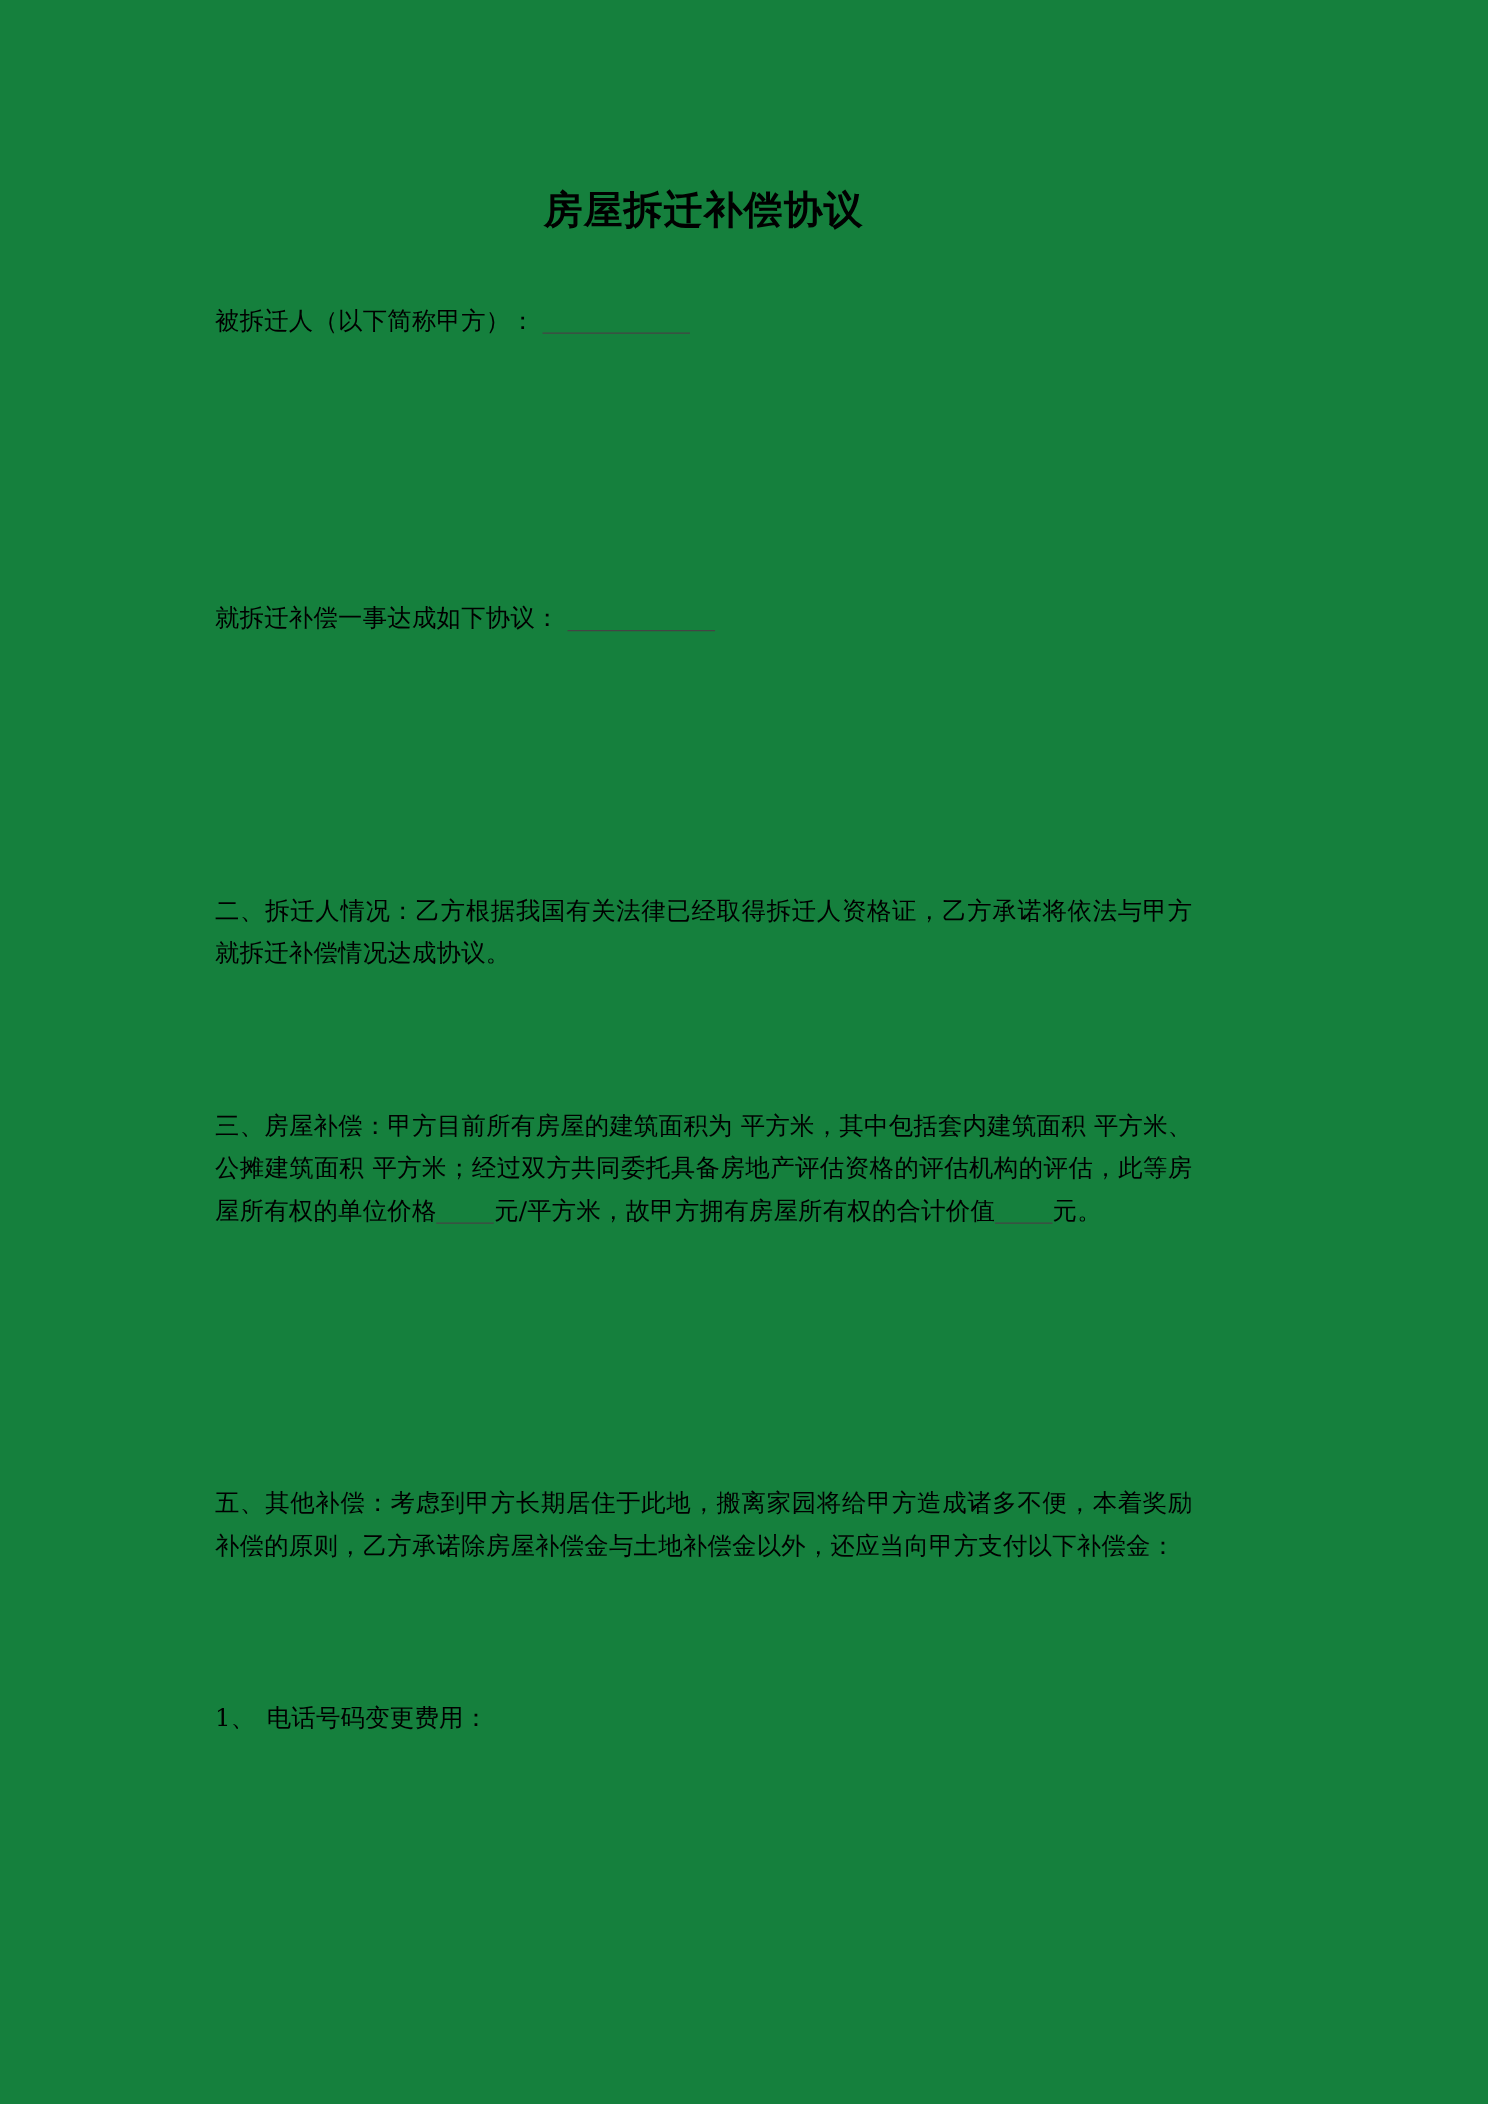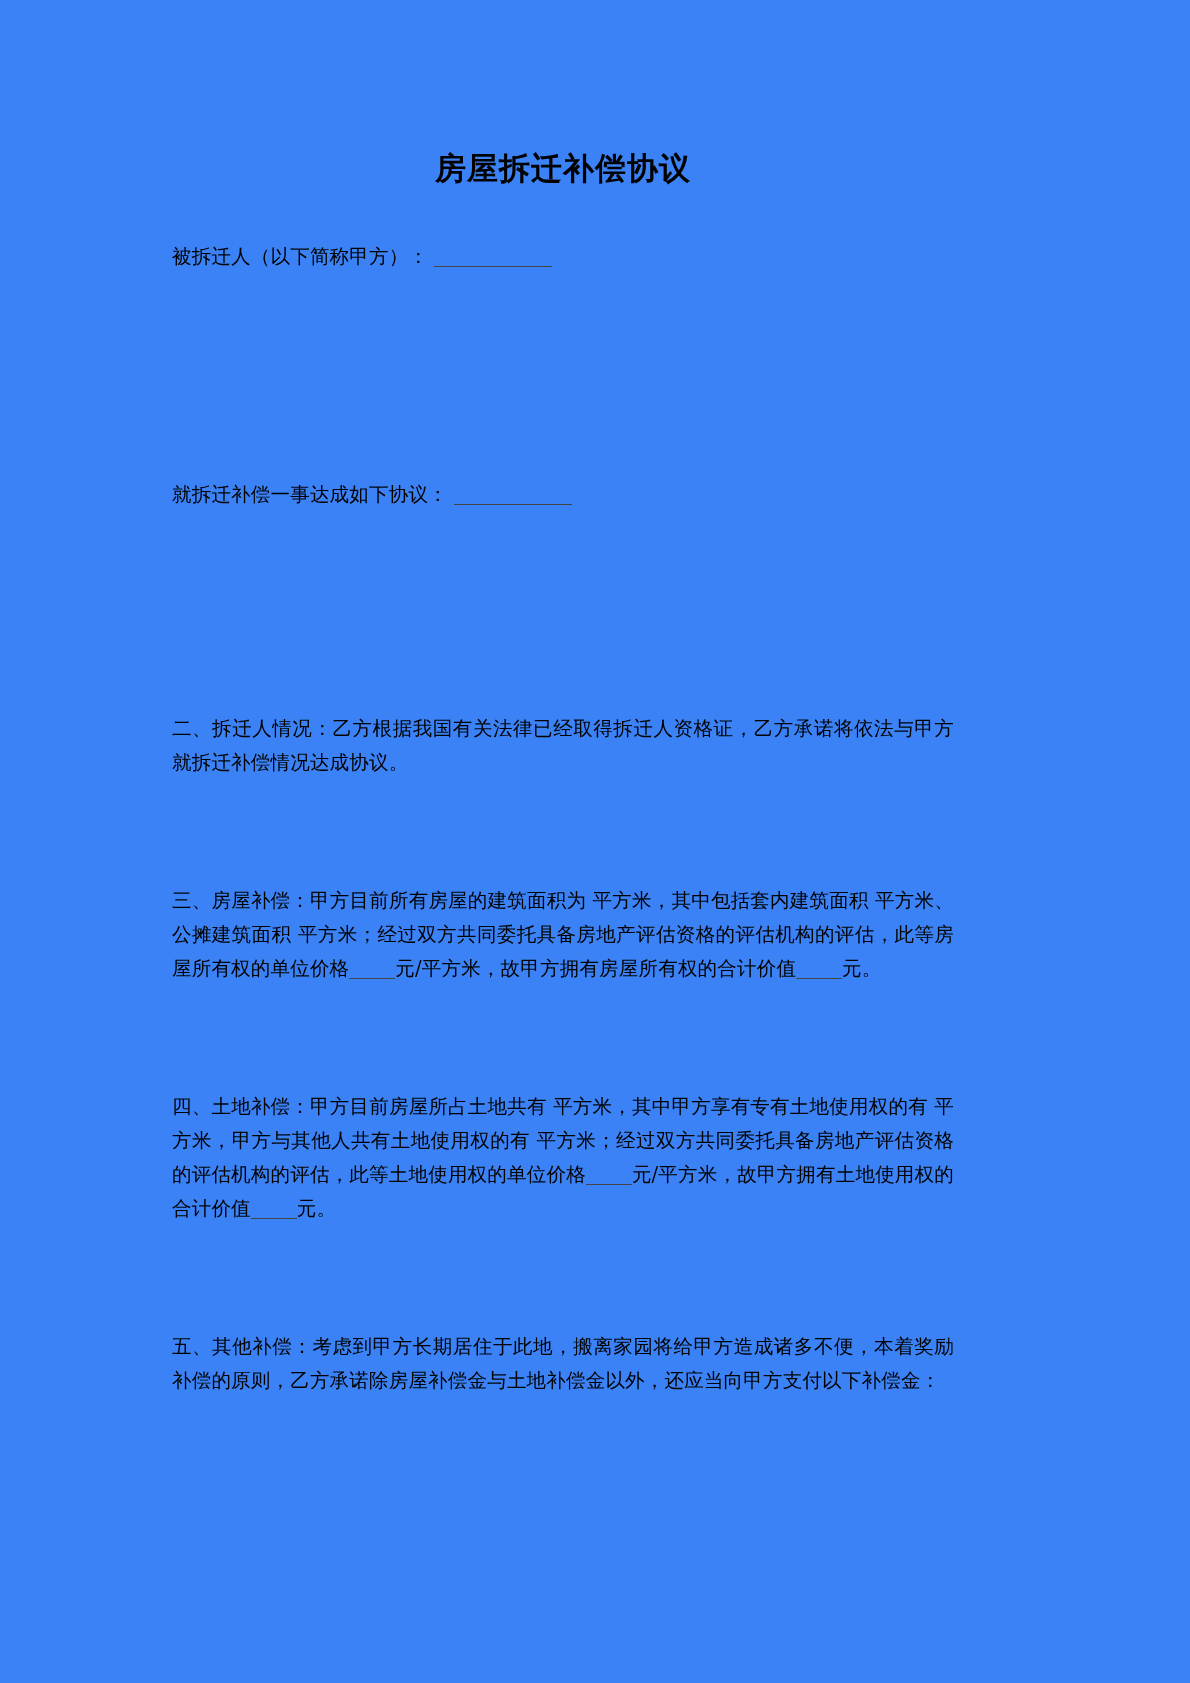--- a/index.html
+++ b/index.html
@@ -8,21 +8,21 @@
     background: #ffffff;
   }
   body {
     font-family: "DejaVu Serif", "Liberation Serif", serif;
     color: #000000;
   }
   .page {
     position: relative;
     width: 1190px;
     height: 1683px;
-    background: #3b82f6;
+    background: #15803d;
     margin: 0 auto;
     overflow: hidden;
     box-sizing: border-box;
   }
   .doc-body {
     position: absolute;
     left: 168px;
     top: 0;
     width: 790px;
   }
@@ -82,23 +82,23 @@
     <div class="gap-xxl"></div>
 
     <p class="para">二、拆迁人情况：乙方根据我国有关法律已经取得拆迁人资格证，乙方承诺将依法与甲方就拆迁补偿情况达成协议。</p>
 
     <div class="gap-xxl"></div>
 
     <p class="para"><span>三、房屋补偿：甲方目前所有房屋的建筑面积为 平方米，其中包括套内建筑面积 平方米、公摊建筑面积 平方米；经过双方共同委托具备房地产评估资格的评估机构的评估，此等房屋所有权的单位价格</span><span class="blank-line bl-inline"></span><span>元/平方米，故甲方拥有房屋所有权的合计价值</span><span class="blank-line bl-inline"></span><span>元。</span></p>
 
     <div class="gap-xxl"></div>
 
-    <p class="para"><span>四、土地补偿：甲方目前房屋所占土地共有 平方米，其中甲方享有专有土地使用权的有 平方米，甲方与其他人共有土地使用权的有 平方米；经过双方共同委托具备房地产评估资格的评估机构的评估，此等土地使用权的单位价格</span><span class="blank-line bl-inline"></span><span>元/平方米，故甲方拥有土地使用权的合计价值</span><span class="blank-line bl-inline"></span><span>元。</span></p>
 
     <div class="gap-xxl"></div>
 
     <p class="para">五、其他补偿：考虑到甲方长期居住于此地，搬离家园将给甲方造成诸多不便，本着奖励补偿的原则，乙方承诺除房屋补偿金与土地补偿金以外，还应当向甲方支付以下补偿金：</p>
 
     <div class="gap-xxl"></div>
 
+    <p class="para"><span>1、</span><span class="sp"></span><span>电话号码变更费用：</span></p>
 
   </div>
 </div>
 
 </body></html>

